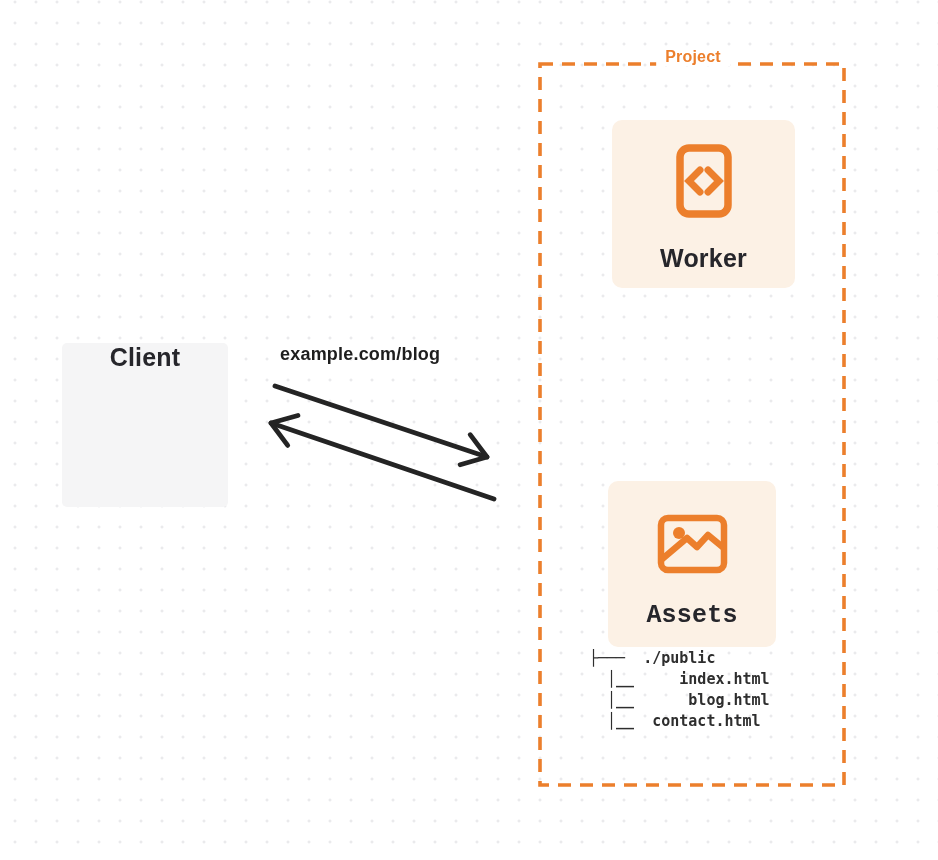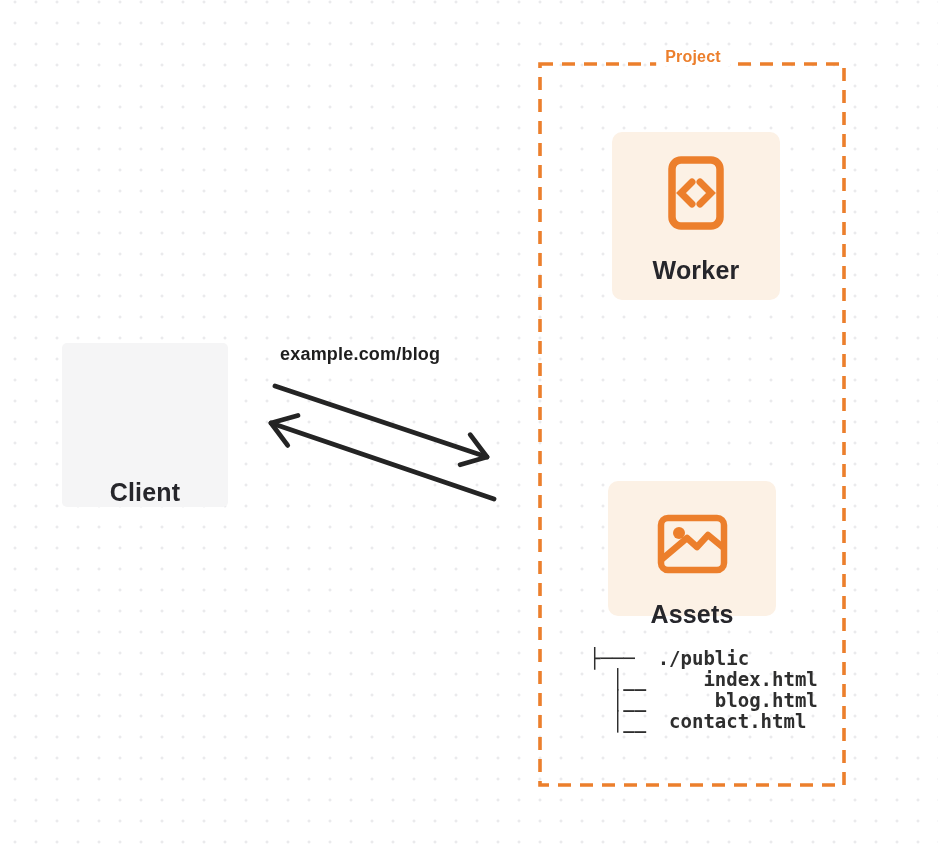--- a/index.html
+++ b/index.html
@@ -41,55 +41,55 @@
   .card {
     position: absolute;
     display: flex;
     flex-direction: column;
     align-items: center;
   }
   .card-cream {
     background: #FCF1E5;
     border-radius: 10px;
   }
-  .worker-card { left: 612px; top: 132px; width: 168px; height: 168px; }
-  .assets-card { left: 608px; top: 481px; width: 168px; height: 135px; }
+  .worker-card { left: 612px; top: 120px; width: 183px; height: 168px; }
+  .assets-card { left: 608px; top: 481px; width: 168px; height: 166px; font-family: Liberation Mono, monospace; }
   .worker-card .card-icon { margin-top: 24px; }
   .assets-card .card-icon { margin-top: 33px; }
   .card-label {
     margin-top: 22px;
     font-size: 25px;
     font-weight: 700;
     color: #26262B;
     letter-spacing: 0.2px;
   }
   .client-card {
     left: 62px; top: 343px; width: 166px; height: 164px;
     background: #F5F5F6;
     border-radius: 5px;
-    justify-content: flex-end;
+    justify-content: flex-start;
   }
   .client-card .card-label { margin-top: 0; }
   .url-label {
     position: absolute;
     left: 280px;
     top: 344px;
     font-size: 18px;
     font-weight: 700;
     color: #1E1E1E;
     letter-spacing: 0.2px;
     white-space: nowrap;
   }
   .file-tree {
     position: absolute;
     left: 589px;
     top: 648px;
     margin: 0;
     font-family: "DejaVu Sans Mono", monospace;
-    font-size: 19px;
+    font-size: 15px;
     line-height: 21px;
     font-weight: 600;
     color: #2E2E2E;
     white-space: pre;
   }
 </style>
 </head>
 <body>
 
 <div class="canvas">

